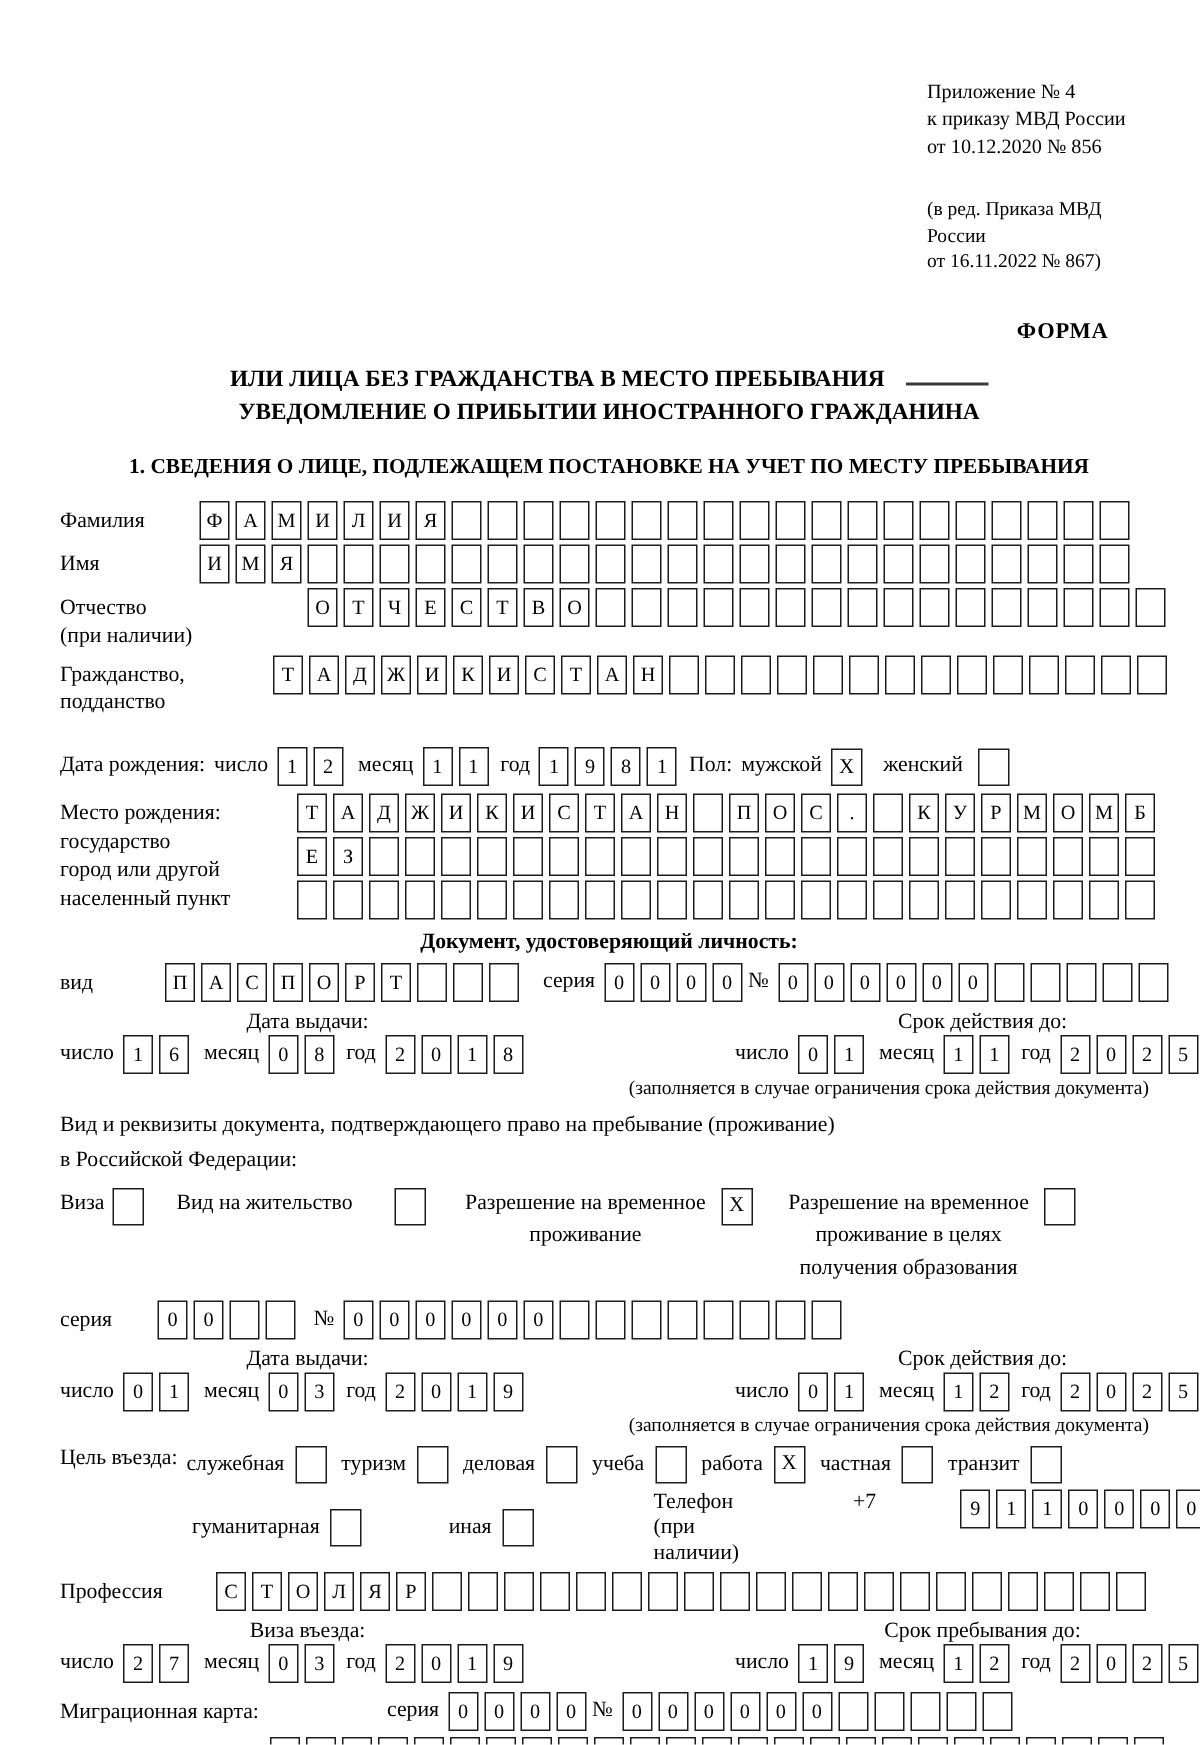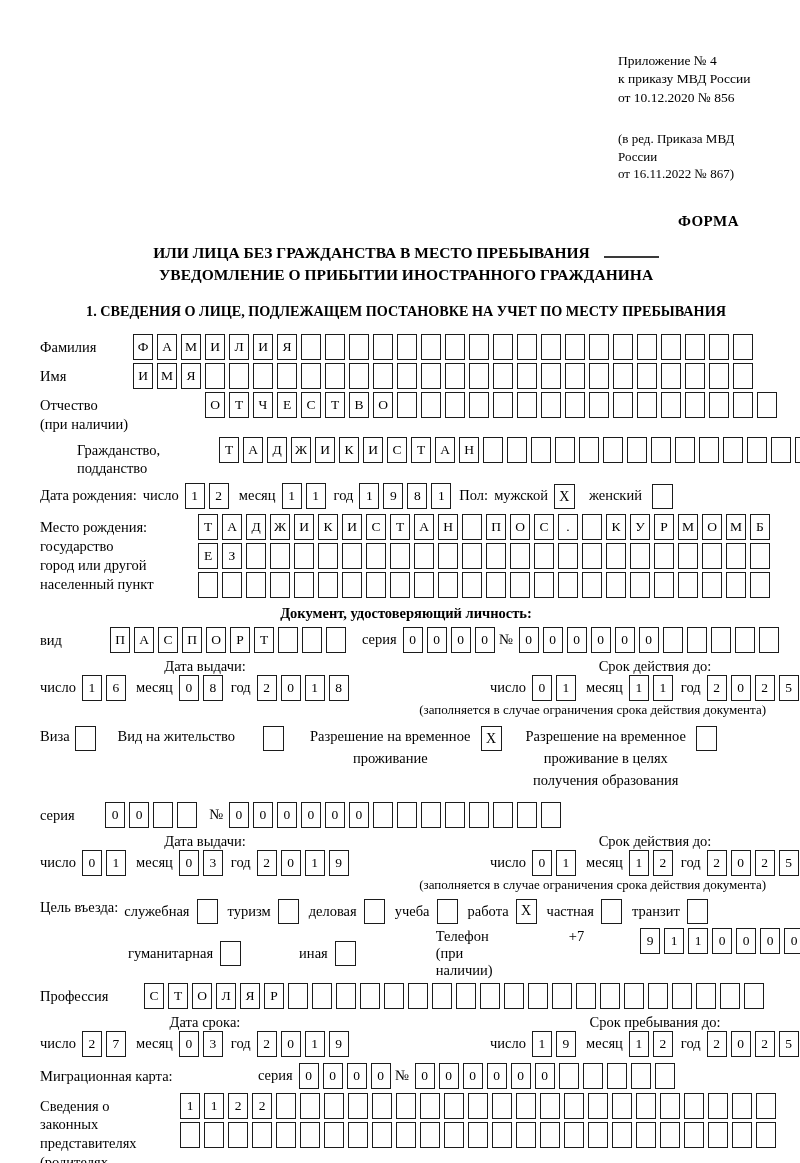--- a/index.html
+++ b/index.html
@@ -14,21 +14,21 @@
   .sec{text-align:center;font-weight:bold;font-size:14.2px;margin-top:16px;margin-bottom:14px;}
   .row{display:flex;align-items:flex-start;margin-bottom:3px;}
   .label{white-space:pre-line;line-height:1.3;padding-top:4px;flex:none;}
   .inlbl{padding-top:4px;margin:0 6px 0 0;flex:none;}
   .cells{display:flex;flex-wrap:nowrap;flex:none;}
   .cell{flex:none;display:inline-flex;align-items:center;justify-content:center;
         width:20px;height:26px;border:1.5px solid #1c1c1c;margin-right:4px;
         font-size:13.5px;box-sizing:border-box;background:#fff;}
   .cb{flex:none;display:inline-flex;align-items:center;justify-content:center;
       width:21px;height:25px;border:1.5px solid #1c1c1c;box-sizing:border-box;font-size:14px;}
-  .w93{width:93px;}.w165{width:165px;}.w142{width:142px;margin-left:37px;}.w158{width:158px;}
+  .w93{width:93px;}.w165{width:165px;}.w142{width:142px;}.w158{width:158px;}
   .w70{width:70px;}.w104{width:104px;}.w218{width:218px;}.w65{width:65px;}.w140{width:140px;}
   .center-b{text-align:center;font-weight:bold;margin:4px 0 5px;}
   .dhead-row{display:flex;margin-top:5px;}
   .dhead{width:330px;text-align:center;flex:none;}
   .dspace{width:120px;flex:none;}
   .dline{display:flex;align-items:flex-start;}
   .dgrp{display:flex;align-items:flex-start;width:330px;flex:none;}
   .dnote{text-align:right;font-size:13px;margin:1px 6px 6px 0;}
   .staylines{line-height:1.6;margin:6px 0 4px;}
   .permits{display:flex;align-items:flex-start;margin:4px 0 10px;}
@@ -184,21 +184,21 @@
         <span class="cell"></span>
         <span class="cell"></span>
         <span class="cell"></span>
         <span class="cell"></span>
         <span class="cell"></span>
         <span class="cell"></span>
         <span class="cell"></span>
       </div>
   </div>
 
-  <div class="row" style="margin-top:5px;">
+  <div class="row" style="margin-top:20px;">
     <div class="inlbl">Дата рождения:</div>
     <div class="inlbl">число</div>
     <div class="cells">
         <span class="cell">1</span>
         <span class="cell">2</span>
       </div>
     <div class="inlbl" style="margin-left:6px;">месяц</div>
     <div class="cells">
         <span class="cell">1</span>
         <span class="cell">1</span>
@@ -384,20 +384,24 @@
       <div class="cells">
           <span class="cell">2</span>
           <span class="cell">0</span>
           <span class="cell">2</span>
           <span class="cell">5</span>
         </div>
     </div>
   </div>
   <div class="dnote">(заполняется в случае ограничения срока действия документа)</div>
 
+  <div class="staylines">
+    <div>Вид и реквизиты документа, подтверждающего право на пребывание (проживание)</div>
+    <div>в Российской Федерации:</div>
+  </div>
 
   <div class="permits">
     <div class="pitem">
       <div class="plabel">Виза</div>
       <span class="cb" style="margin-left:5px;"></span>
     </div>
     <div class="pitem" style="margin-left:22px;justify-content:flex-end;">
       <div class="plabel">Вид на жительство</div>
       <span class="cb" style="margin-left:28px;"></span>
     </div>
@@ -572,21 +576,21 @@
         <span class="cell"></span>
         <span class="cell"></span>
         <span class="cell"></span>
         <span class="cell"></span>
         <span class="cell"></span>
         <span class="cell"></span>
       </div>
   </div>
 
   <div class="dhead-row">
-    <div class="dhead">Дата срока:</div>
+    <div class="dhead">Виза въезда:</div>
     <div class="dspace"></div>
     <div class="dhead">Срок пребывания до:</div>
   </div>
   <div class="dline" style="margin-bottom:6px;">
     <div class="dgrp">
       <div class="inlbl">число</div>
       <div class="cells">
           <span class="cell">2</span>
           <span class="cell">7</span>
         </div>

